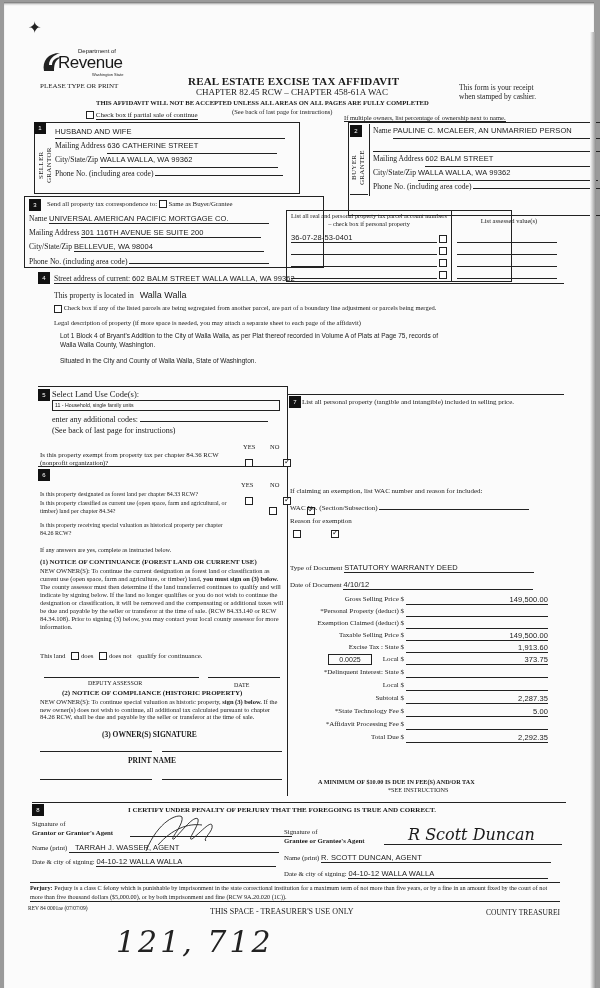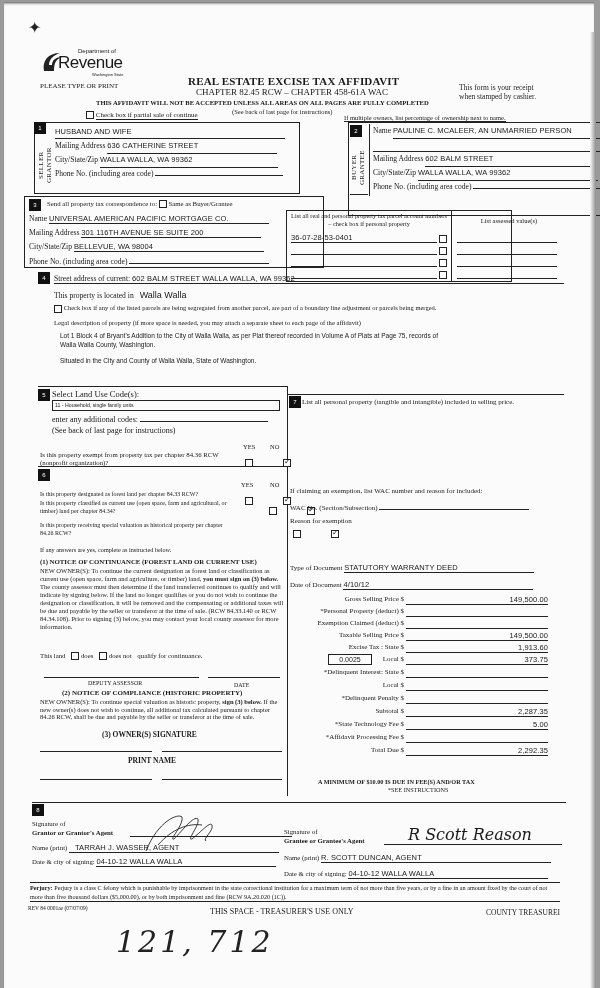--- a/index.html
+++ b/index.html
@@ -276,24 +276,20 @@
       </div>
       <div style="height:13px;position:relative;font-size:7px;">
         <span class="abs rt" style="right:150px;">*Delinquent Interest: State $</span>
         <span class="abs uline" style="left:118px;width:142px;height:10px;"></span>
       </div>
       <div style="height:13px;position:relative;font-size:7px;">
         <span class="abs rt" style="right:150px;">Local $</span>
         <span class="abs uline" style="left:118px;width:142px;height:10px;"></span>
       </div>
       <div style="height:13px;position:relative;font-size:7px;">
-        <span class="abs rt" style="right:150px;">*Delinquent Penalty $</span>
-        <span class="abs uline" style="left:118px;width:142px;height:10px;"></span>
-      </div>
-      <div style="height:13px;position:relative;font-size:7px;">
         <span class="abs rt" style="right:150px;">Subtotal $</span>
         <span class="abs fill uline rt" style="left:118px;width:142px;">2,287.35</span>
       </div>
       <div style="height:13px;position:relative;font-size:7px;">
         <span class="abs rt" style="right:150px;">*State Technology Fee $</span>
         <span class="abs fill uline rt" style="left:118px;width:142px;">5.00</span>
       </div>
       <div style="height:13px;position:relative;font-size:7px;">
         <span class="abs rt" style="right:150px;">*Affidavit Processing Fee $</span>
         <span class="abs uline" style="left:118px;width:142px;height:10px;"></span>
@@ -303,40 +299,41 @@
         <span class="abs fill uline rt" style="left:118px;width:142px;">2,292.35</span>
       </div>
     </div>
 
     <div class="abs bold" style="left:30px;top:383px;font-size:6.2px;">A MINIMUM OF $10.00 IS DUE IN FEE(S) AND/OR TAX</div>
     <div class="abs" style="left:100px;top:391px;font-size:6.2px;">*SEE INSTRUCTIONS</div>
   </div>
 
   <div class="abs" style="left:28px;top:800px;width:534px;height:78px;border-top:1px solid #222;">
     <div class="abs blk" style="left:0;top:1px;">8</div>
+    <div class="abs bold" style="left:96px;top:3px;font-size:7px;">I CERTIFY UNDER PENALTY OF PERJURY THAT THE FOREGOING IS TRUE AND CORRECT.</div>
 
     <div class="abs" style="left:0;top:17px;font-size:6.8px;">Signature of</div>
     <div class="abs bold" style="left:0;top:26px;font-size:6.8px;">Grantor or Grantor's Agent</div>
     <div class="abs uline" style="left:98px;top:33px;width:162px;height:1px;"></div>
     <svg class="abs" style="left:106px;top:8px;" width="90" height="46" viewBox="0 0 90 46">
       <path d="M8 40 C20 10 40 2 44 6 C46 14 30 30 36 28 C44 20 56 4 60 8 C62 14 48 30 54 28 C62 22 72 10 74 14 C76 20 64 28 68 30 M20 34 C34 18 50 12 64 14" fill="none" stroke="#222" stroke-width="0.9"></path>
     </svg>
     <div class="abs" style="left:0;top:40px;font-size:6.8px;">
       <span>Name (print)</span>
       <span class="fill uline" style="display:inline-block;width:210px;padding-left:6px;">TARRAH J. WASSER, AGENT</span>
     </div>
     <div class="abs" style="left:0;top:54px;font-size:6.8px;">
       <span>Date &amp; city of signing:</span>
       <span class="fill uline" style="display:inline-block;width:180px;">04-10-12 WALLA WALLA</span>
     </div>
 
     <div class="abs" style="left:252px;top:25px;font-size:6.8px;">Signature of</div>
     <div class="abs bold" style="left:252px;top:34px;font-size:6.8px;">Grantee or Grantee's Agent</div>
     <div class="abs uline" style="left:352px;top:41px;width:178px;height:1px;"></div>
-    <div class="abs sig" style="left:376px;top:22px;font-size:16px;">R Scott Reason</div>
+    <div class="abs sig" style="left:376px;top:22px;font-size:16px;">R Scott Duncan</div>
     <div class="abs" style="left:252px;top:50px;font-size:6.8px;">
       <span>Name (print)</span>
       <span class="fill uline" style="display:inline-block;width:230px;">R. SCOTT DUNCAN, AGENT</span>
     </div>
     <div class="abs" style="left:252px;top:66px;font-size:6.8px;">
       <span>Date &amp; city of signing:</span>
       <span class="fill uline" style="display:inline-block;width:200px;">04-10-12 WALLA WALLA</span>
     </div>
   </div>
 

